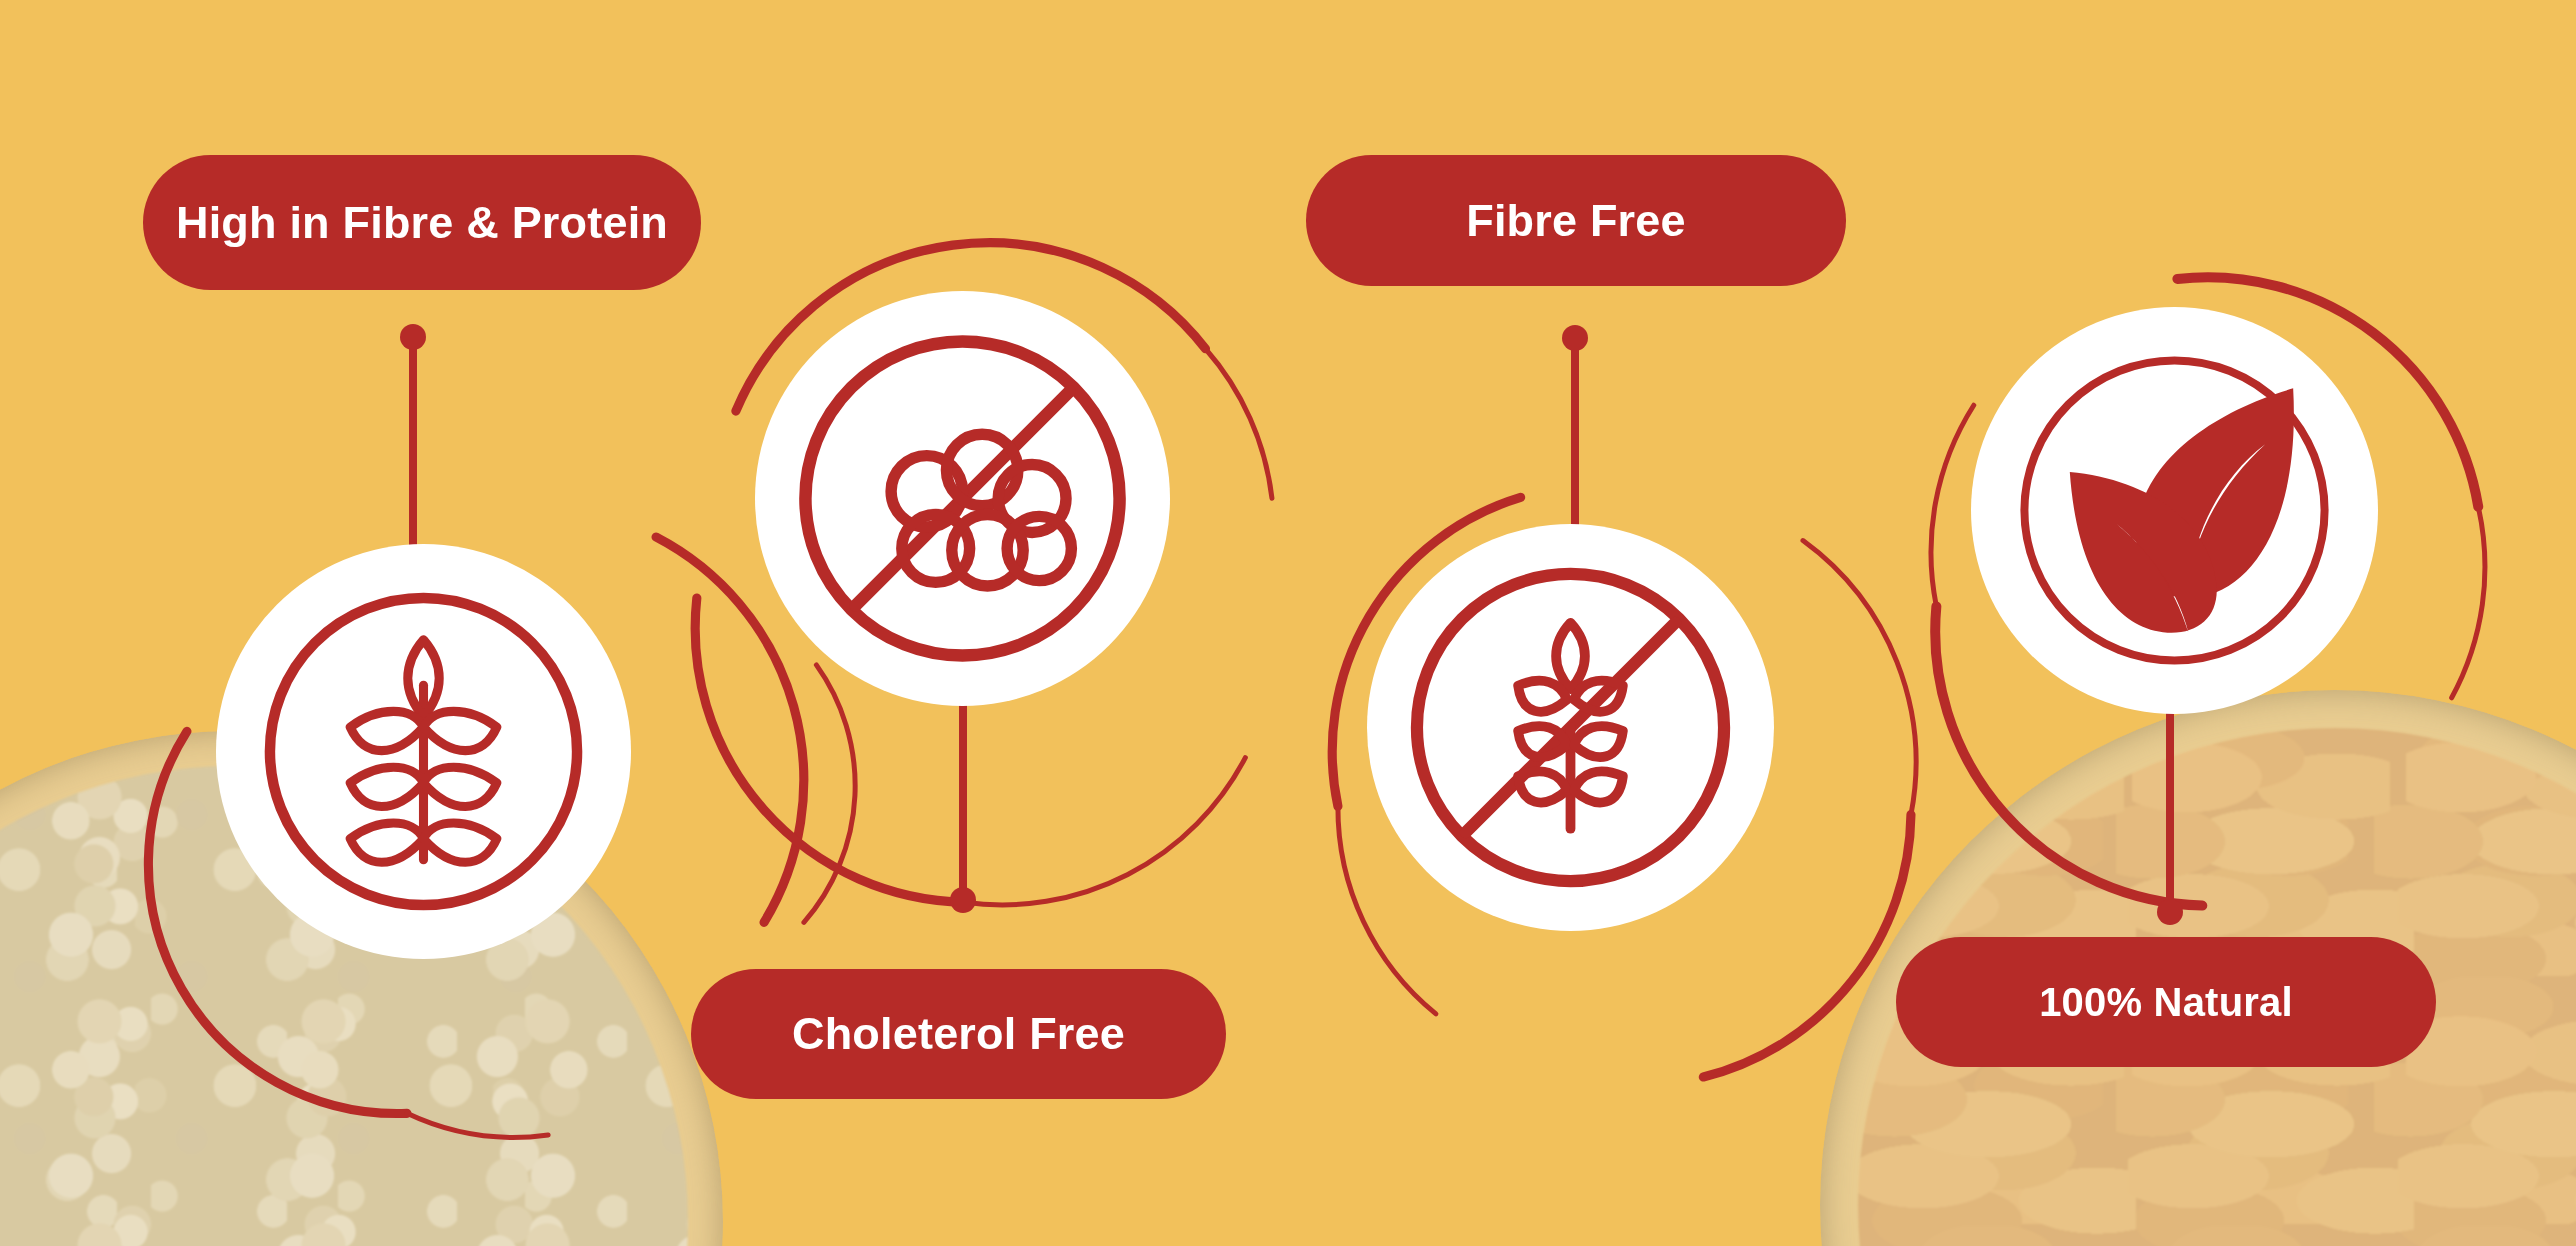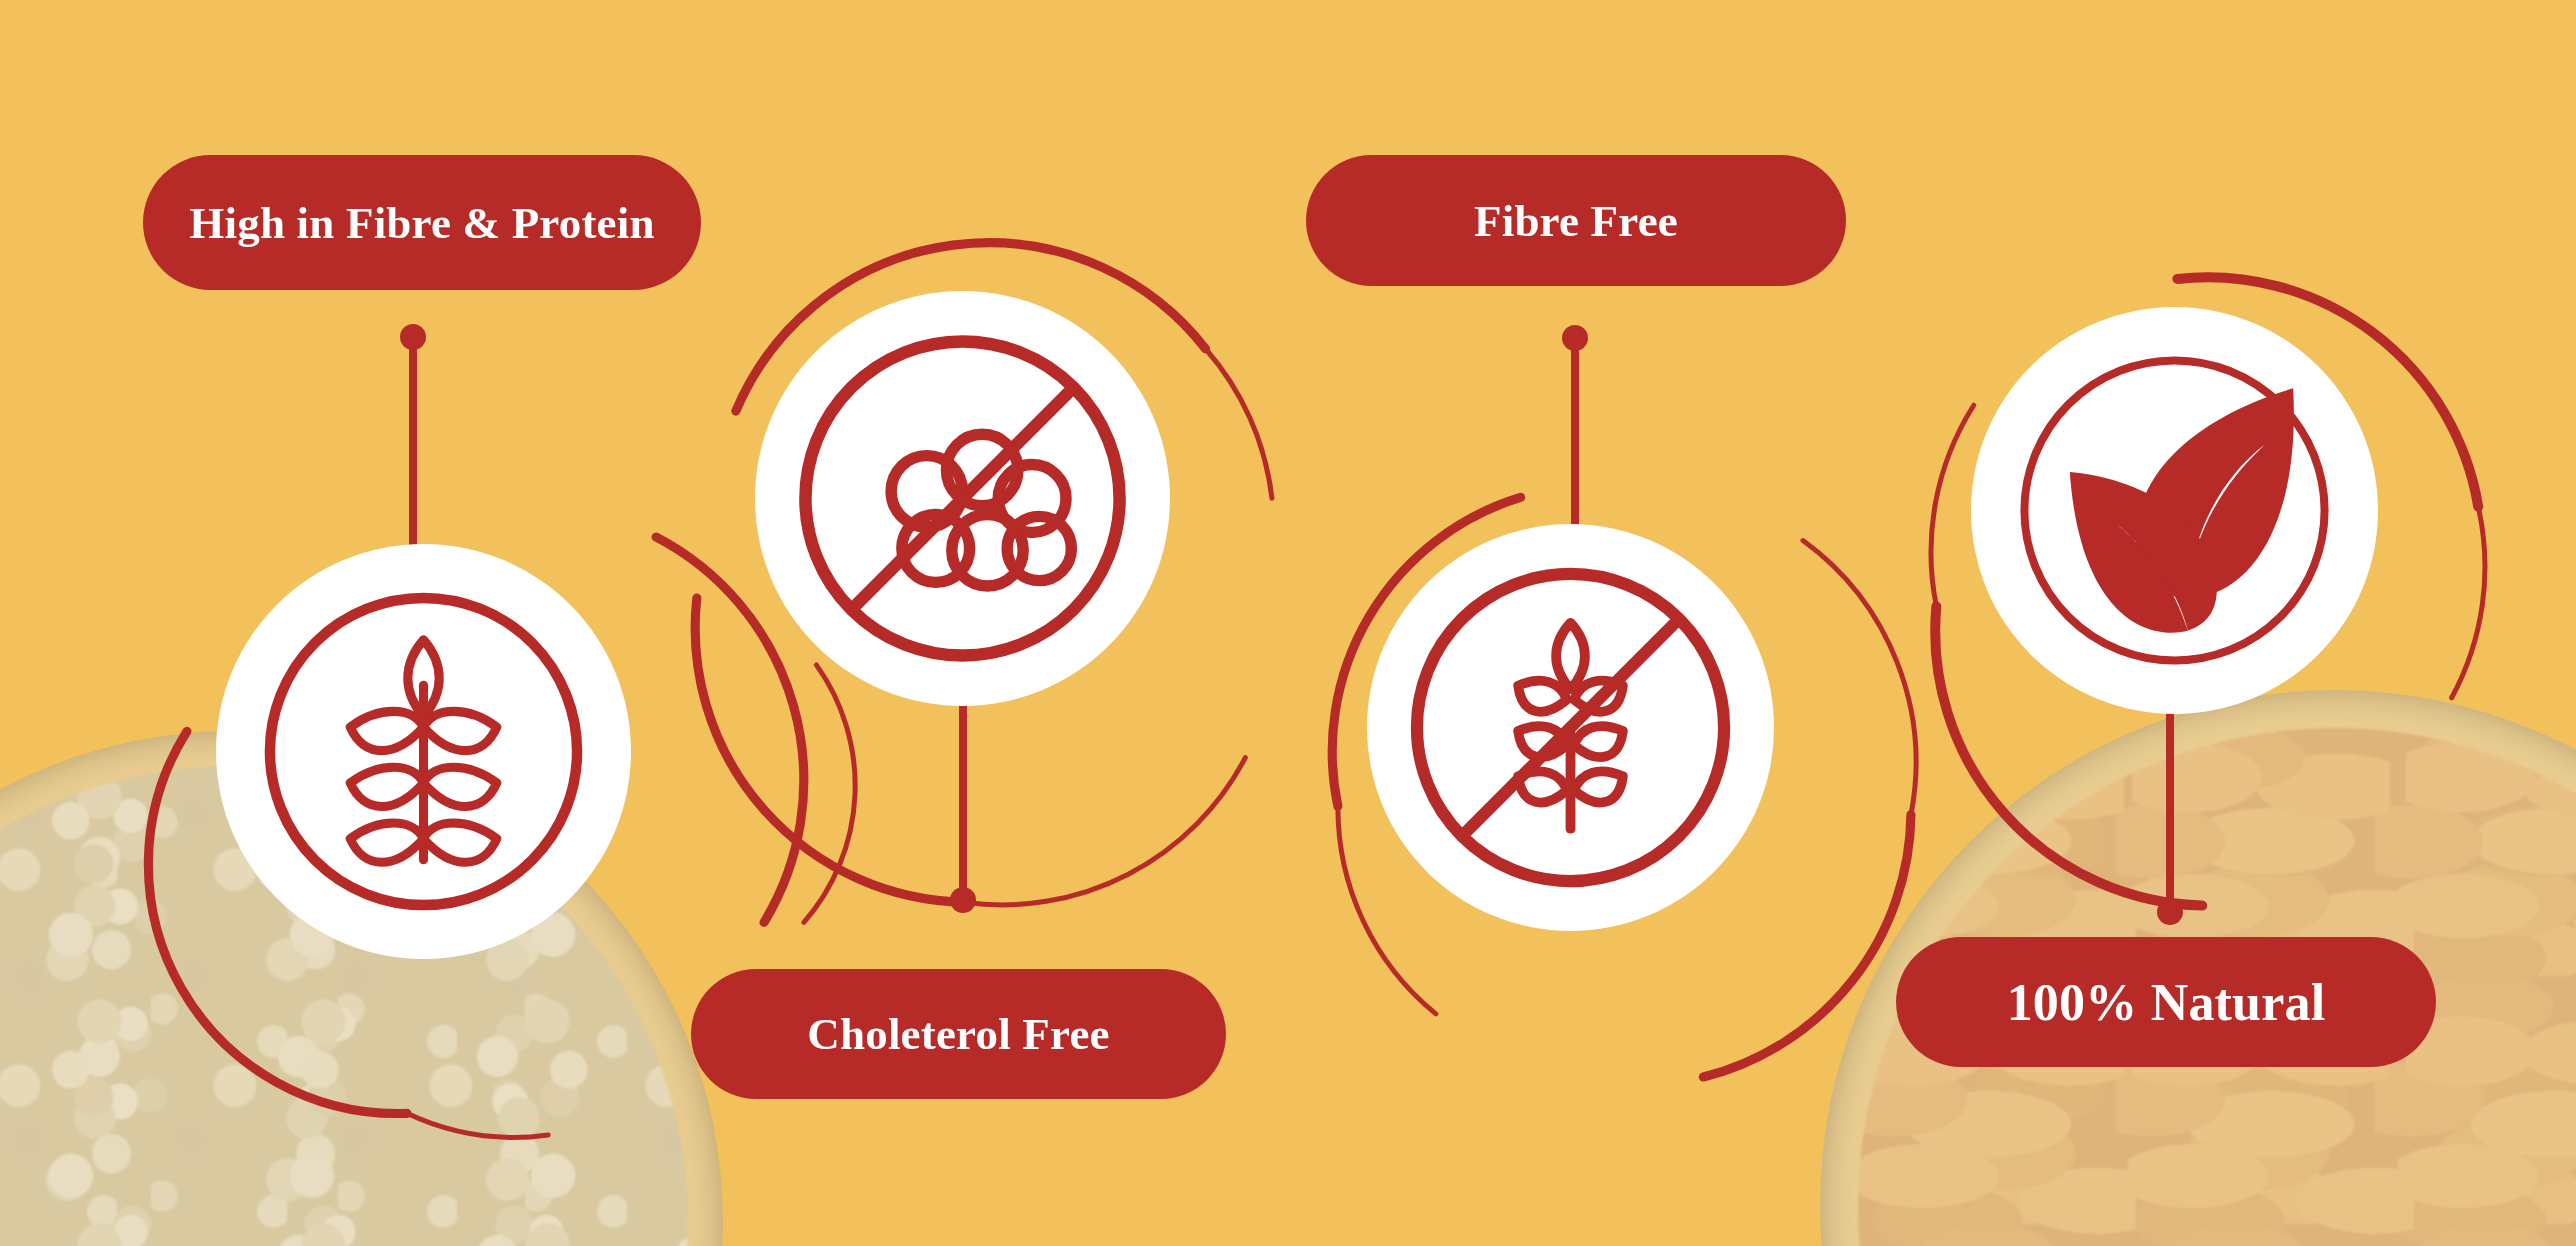--- a/index.html
+++ b/index.html
@@ -3,21 +3,21 @@
 <meta charset="utf-8">
 <style>
   html,body{margin:0;padding:0;}
   body{
     width:2576px;height:1246px;
     background:#F2C15B;
     font-family:"Liberation Sans", sans-serif;
     overflow:hidden;
     position:relative;
   }
-  #stage{position:absolute;inset:0;width:2576px;height:1246px;overflow:hidden;font-family:Liberation Serif, serif;}
+  #stage{position:absolute;inset:0;width:2576px;height:1246px;overflow:hidden;}
 
   
   .bowl{position:absolute;border-radius:50%;overflow:hidden;}
   .bowl .rim{position:absolute;inset:0;border-radius:50%;
     background:rgba(225,215,190,.55);
     box-shadow:inset 0 0 33px rgba(120,105,70,.45);}
   .bowl .fill{position:absolute;border-radius:50%;}
 
   
   #bowl-left{left:-258px;top:731px;width:981px;height:981px;}
@@ -255,19 +255,19 @@
                  M 152 62 C 128 84 112 112 108 142
                  C 112 110 128 80 152 62 Z" fill="#B62B28" fill-rule="evenodd"></path>
 
         <path d="M40 78 C 44 136 66 168 96 170 C 114 171 126 160 124 142
                  C 120 106 84 82 40 78 Z
                  M 62 104 C 86 122 102 146 108 170
                  C 100 144 84 120 62 104 Z" fill="#B62B28" fill-rule="evenodd"></path>
       </svg>
     </div>
 
-    <div class="pill" style="left:1896px;top:937px;width:540px;height:130px;font-size:52px;">
+    <div class="pill" style="left:1896px;top:937px;width:540px;height:130px;font-size:40px;">
       <span>100% Natural</span>
     </div>
   </div>
 
 </div>
 
 
 </body></html>

